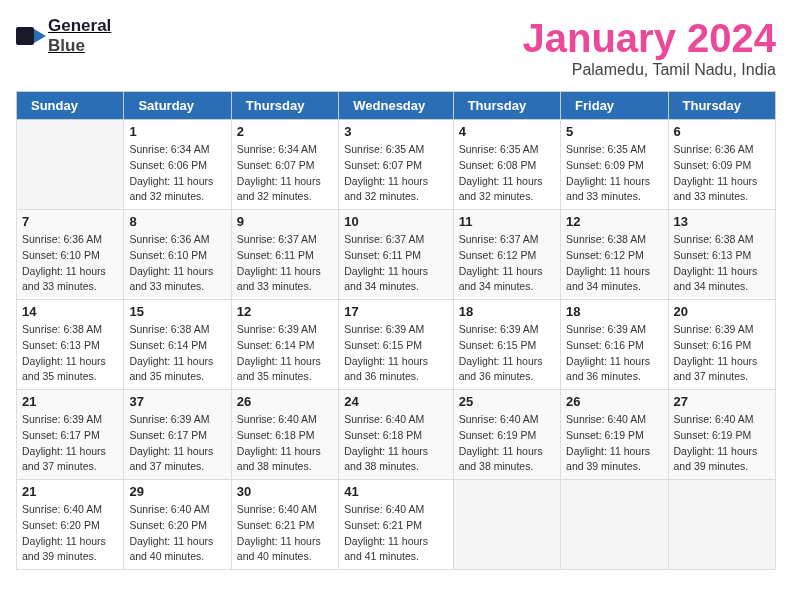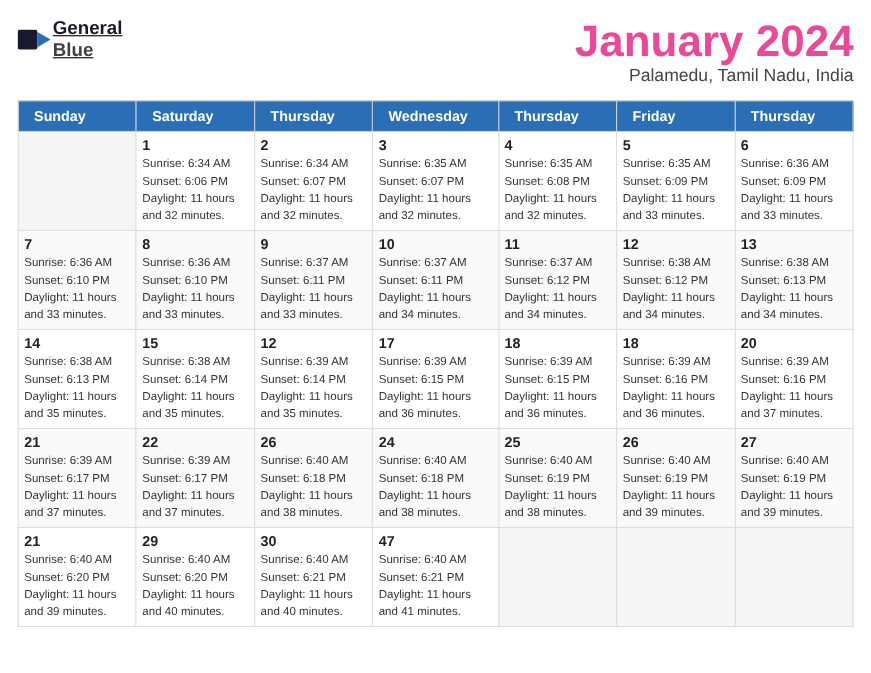--- a/index.html
+++ b/index.html
@@ -203,21 +203,21 @@
           <span class="day-number">20</span>
           <div class="cell-content">Sunrise: 6:39 AM<br>Sunset: 6:16 PM<br>Daylight: 11 hours<br>and 37 minutes.</div>
         </td>
       </tr>
       <tr>
         <td>
           <span class="day-number">21</span>
           <div class="cell-content">Sunrise: 6:39 AM<br>Sunset: 6:17 PM<br>Daylight: 11 hours<br>and 37 minutes.</div>
         </td>
         <td>
-          <span class="day-number">22</span>
+          <span class="day-number">37</span>
           <div class="cell-content">Sunrise: 6:39 AM<br>Sunset: 6:17 PM<br>Daylight: 11 hours<br>and 37 minutes.</div>
         </td>
         <td>
           <span class="day-number">26</span>
           <div class="cell-content">Sunrise: 6:40 AM<br>Sunset: 6:18 PM<br>Daylight: 11 hours<br>and 38 minutes.</div>
         </td>
         <td>
           <span class="day-number">24</span>
           <div class="cell-content">Sunrise: 6:40 AM<br>Sunset: 6:18 PM<br>Daylight: 11 hours<br>and 38 minutes.</div>
         </td>
@@ -241,21 +241,21 @@
         </td>
         <td>
           <span class="day-number">29</span>
           <div class="cell-content">Sunrise: 6:40 AM<br>Sunset: 6:20 PM<br>Daylight: 11 hours<br>and 40 minutes.</div>
         </td>
         <td>
           <span class="day-number">30</span>
           <div class="cell-content">Sunrise: 6:40 AM<br>Sunset: 6:21 PM<br>Daylight: 11 hours<br>and 40 minutes.</div>
         </td>
         <td>
-          <span class="day-number">47</span>
+          <span class="day-number">41</span>
           <div class="cell-content">Sunrise: 6:40 AM<br>Sunset: 6:21 PM<br>Daylight: 11 hours<br>and 41 minutes.</div>
         </td>
         <td class="empty-cell" style="min-height: 80px;"></td>
         <td class="empty-cell" style="min-height: 80px;"></td>
         <td class="empty-cell" style="min-height: 80px;"></td>
       </tr>
     </tbody>
 </table>
 
 </body></html>

